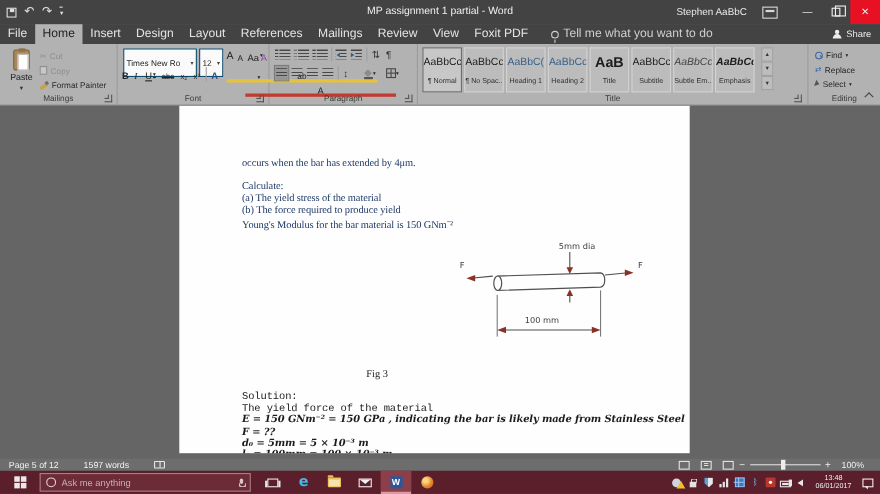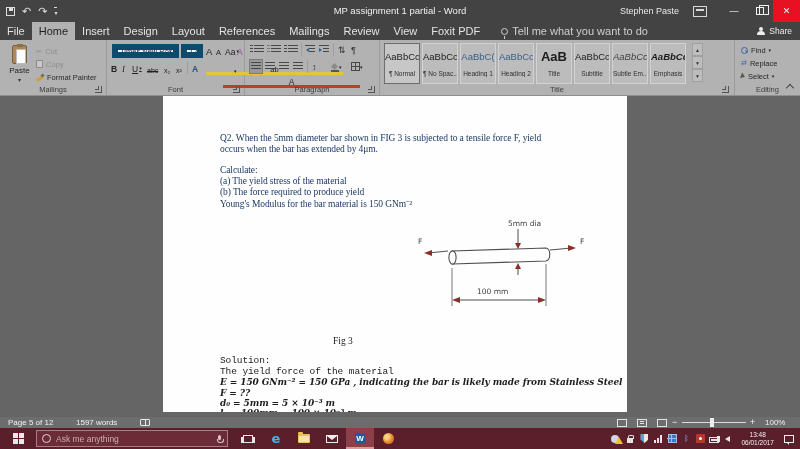--- a/index.html
+++ b/index.html
@@ -48,21 +48,21 @@
   .clipboard-ic::after { content:""; position:absolute; left:4px; top:-2px; width:6px; height:3px; background:#8c7046; }
   .pbl { display:block; font-size:8px; color:#222; }
   .ddv { font-size:6px; color:#333; line-height:4px; }
   .small-cmd { position:absolute; left:36px; height:12px; display:flex; align-items:center; gap:3px; white-space:nowrap; font-size:7.5px; color:#2a2a2a; }
   .small-cmd.disabled { color:#8d8d8d; }
   .copy-ic { width:7px; height:8px; border:1px solid #8d8d8d; position:relative; background:#c8c8c8; }
   .fp-ic { width:8px; height:8px; position:relative; }
   .fp-ic::before { content:""; position:absolute; left:0; top:4px; width:8px; height:3px; background:#caa23c; transform:rotate(-35deg); }
   .fp-ic::after { content:""; position:absolute; left:5px; top:1px; width:3px; height:3px; background:#6f6f6f; transform:rotate(-35deg); }
 
-  .combo { position:absolute; height:14px; background:#fafafa; border:6px solid #0c4a6e; display:flex; align-items:center; justify-content:space-between; padding:0 2px; font-size:7.5px; color:#1e1e1e; white-space:nowrap; overflow:hidden; }
+  .combo { position:absolute; height:26px; background:#fafafa; border:1px solid #0c4a6e; display:flex; align-items:center; justify-content:space-between; padding:0 2px; font-size:7.5px; color:#1e1e1e; white-space:nowrap; overflow:hidden; }
   .combo .ca { font-size:5.5px; color:#444; }
   .fbtn { position:absolute; height:13px; display:flex; align-items:flex-end; justify-content:center; font-size:8.5px; color:#222; }
   .fbtn .dd2 { font-size:5px; margin-left:1px; align-self:center; }
   .vsep { position:absolute; width:1px; background:#9e9e9e; }
   .underbar { position:relative; }
   .underbar::after { content:""; position:absolute; left:0; right:0; bottom:-1px; height:3px; }
   .ub-yellow::after { background:#e8c238; }
   .ub-red::after { background:#c33b2e; }
   .efx { color:#2a4f86; font-weight:bold; }
 
@@ -181,21 +181,21 @@
 
   <div class="titlebar">
     <div class="qat">
       <span class="save-ic"></span>
       <span class="g">↶</span>
       <span class="g">↷</span>
       <span class="qat-dd">▾</span>
     </div>
     <div class="win-title">MP assignment 1 partial - Word</div>
     <div class="tb-right">
-      <span class="tb-user">Stephen Paste</span>
+      <span class="tb-user">Stephen AaBbC</span>
       <span class="ribbon-opts"></span>
       <span class="winbtn">—</span>
       <span class="winbtn">
           <span class="restore-ic"></span>
         </span>
       <span class="winbtn close">✕</span>
     </div>
   </div>
 
   <div class="tabrow">
@@ -383,21 +383,20 @@
         <span>Select</span>
         <span class="dd2" style="font-size:5px">▾</span>
       </span>
       <div class="grplabel">Editing</div>
       <span class="collapse-chev"></span>
     </div>
   </div>
 
   <div class="docarea">
     <div class="page">
-      <div class="dline" style="top:37px">Q2. When the 5mm diameter bar shown in FIG 3 is subjected to a tensile force F, yield</div>
       <div class="dline" style="top:48px">occurs when the bar has extended by 4μm.</div>
       <div class="dline" style="top:69px">Calculate:</div>
       <div class="dline" style="top:80px"> (a) The yield stress of the material</div>
       <div class="dline" style="top:91px"> (b) The force required to produce yield</div>
       <div class="dline" style="top:101px">Young's Modulus for the bar material is 150 GNm⁻²</div>
 
       <div class="figwrap">
         <svg width="230" height="115" viewBox="0 0 230 115">
           <text class="figtext" x="97" y="13">5mm dia</text>
           <line x1="107" y1="16" x2="107" y2="33" stroke="#4f4f4f" stroke-width="1"></line>

